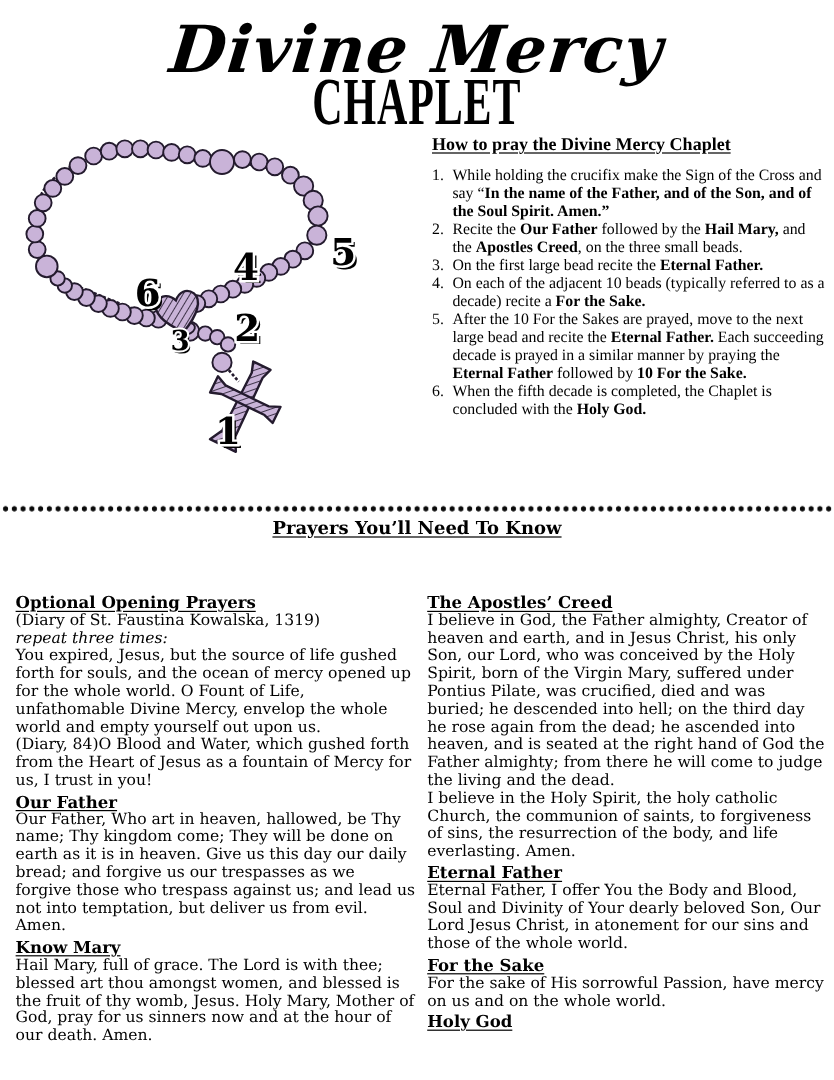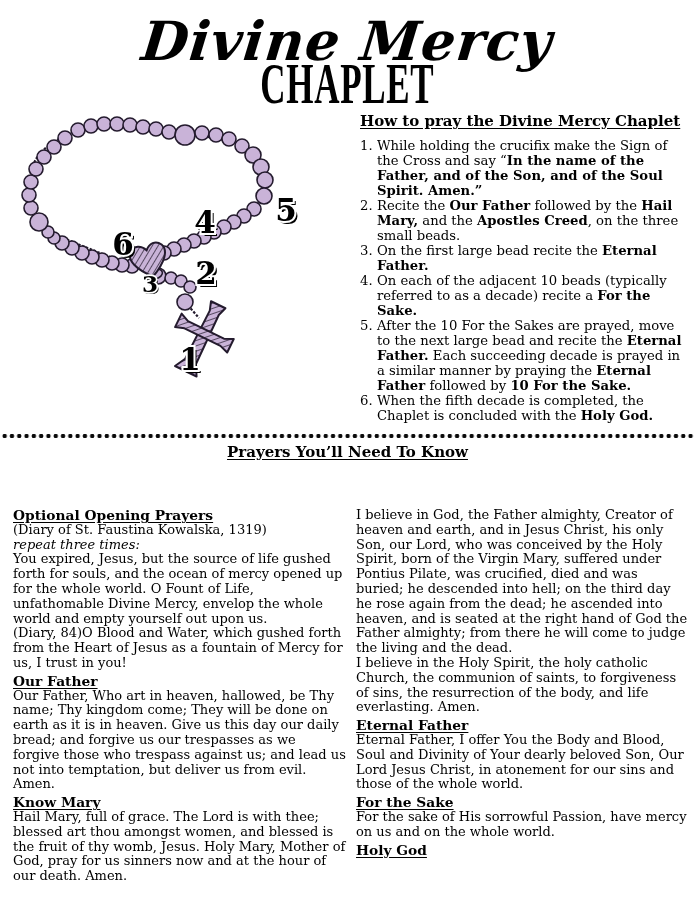--- a/index.html
+++ b/index.html
@@ -15,21 +15,21 @@
     font-size:54px; letter-spacing:1px; display:inline-block; transform:skewX(-6deg);
   }
   .sub-title-wrap { margin-top:-12px; }
   .sub-title {
     display:inline-block; font-family:"Liberation Serif",serif; font-weight:bold;
     font-size:50px; letter-spacing:1px; transform:scale(0.70,1.12); transform-origin:center top;
   }
   
   .top-row { display:flex; margin-top:0; }
   .rosary-cell { flex:0 0 350px; padding:6px 0 0 8px; }
-  .howto { flex:1; padding:4px 6px 0 2px; font-size:13.2px; line-height:15px; }
+  .howto { flex:1; padding:4px 6px 0 2px; font-size:13.2px; line-height:15px;font-family:Liberation Serif, serif; }
   .howto h2 { font-size:15px; margin:4px 0 9px 0; text-decoration:underline; text-underline-offset:2px; }
   .step { display:flex; }
   .step .num { flex:0 0 17px; }
   .step .step-text { flex:1; }
   
   .sep-dots {
     height:10px; margin:8px 0 0 0;
     background-image:radial-gradient(circle, #0a0a0a 1.9px, transparent 2.5px);
     background-size:7.3px 10px; background-repeat:repeat-x; background-position:1px center;
   }
@@ -197,20 +197,21 @@
         <p><span>Our Father, Who art in heaven, hallowed, be Thy name; Thy kingdom come; They will be done on earth as it is in heaven. Give us this day our daily bread; and forgive us our trespasses as we forgive those who trespass against us; and lead us not into temptation, but deliver us from evil. Amen.</span></p>
       </div>
       <div class="sec">
         <h3>Know Mary</h3>
         <p><span>Hail Mary, full of grace. The Lord is with thee; blessed art thou amongst women, and blessed is the fruit of thy womb, Jesus. Holy Mary, Mother of God, pray for us sinners now and at the hour of our death. Amen.</span></p>
       </div>
     </div>
 
     <div class="col">
       <div class="sec">
+        <h3 style="margin-top:0">The Apostles’ Creed</h3>
         <p><span>I believe in God, the Father almighty, Creator of heaven and earth, and in Jesus Christ, his only Son, our Lord, who was conceived by the Holy Spirit, born of the Virgin Mary, suffered under Pontius Pilate, was crucified, died and was buried; he descended into hell; on the third day he rose again from the dead; he ascended into heaven, and is seated at the right hand of God the Father almighty; from there he will come to judge the living and the dead.</span></p>
         <p><span>I believe in the Holy Spirit, the holy catholic Church, the communion of saints, to forgiveness of sins, the resurrection of the body, and life everlasting. Amen.</span></p>
       </div>
       <div class="sec">
         <h3>Eternal Father</h3>
         <p><span>Eternal Father, I offer You the Body and Blood, Soul and Divinity of Your dearly beloved Son, Our Lord Jesus Christ, in atonement for our sins and those of the whole world.</span></p>
       </div>
       <div class="sec">
         <h3>For the Sake</h3>
         <p><span>For the sake of His sorrowful Passion, have mercy on us and on the whole world.</span></p>

